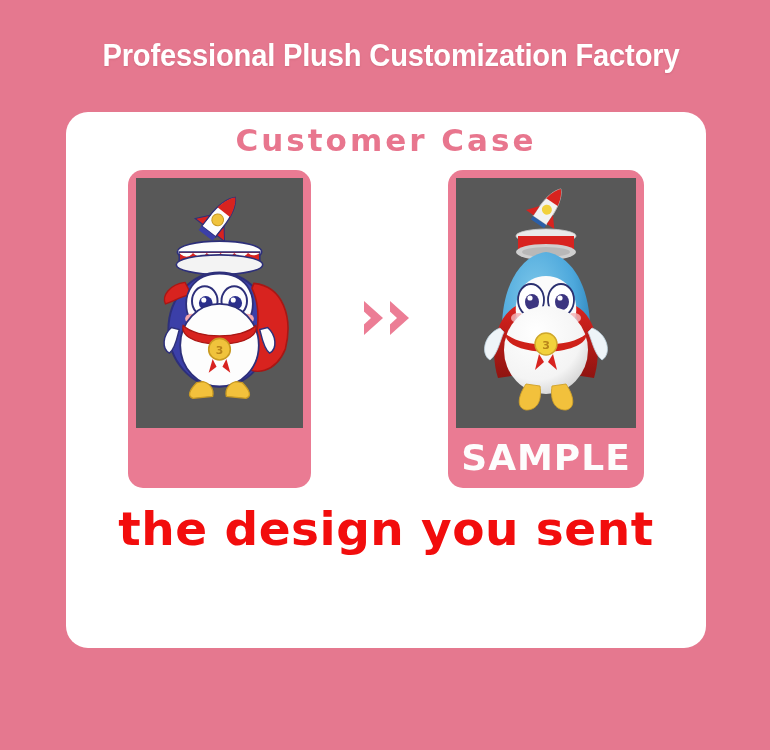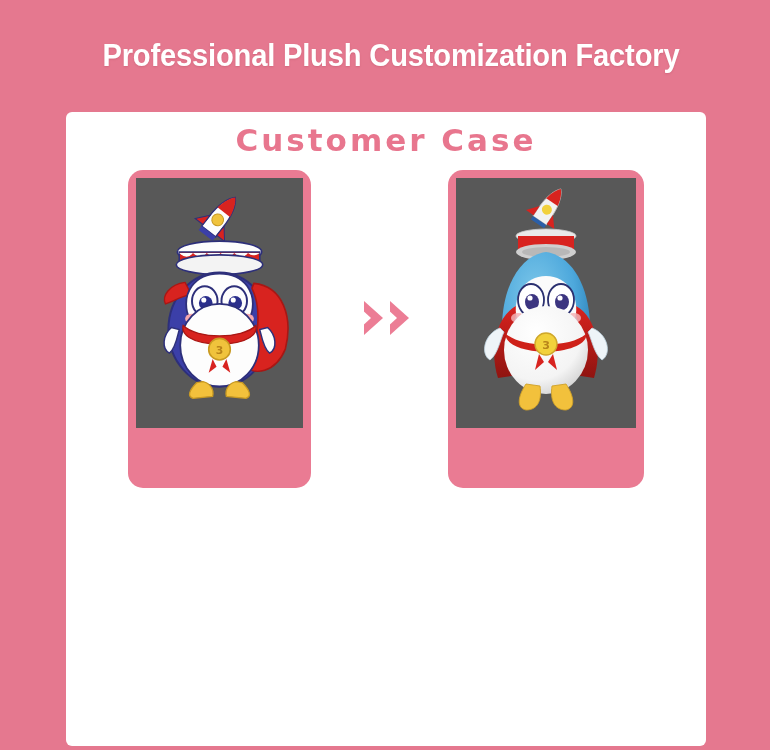--- a/index.html
+++ b/index.html
@@ -21,22 +21,22 @@
     font-size:31px; font-weight:bold;
     letter-spacing:-0.2px;
     transform:scaleX(0.94);
     white-space:nowrap;
     text-shadow:0 1px 2px rgba(160,60,80,0.25);
   }
 
   
   .panel{
     position:absolute; left:66px; top:112px;
-    width:640px; height:634px;
-    background:#ffffff; border-radius:6px;
+    width:640px; height:536px;
+    background:#ffffff; border-radius:22px;
   }
 
   .section-title{
     position:absolute; left:0; top:10px; width:640px;
     text-align:center;
     color:#e8768e;
     font-family:"DejaVu Sans","Liberation Sans",sans-serif;
     font-size:31px; font-weight:bold;
     letter-spacing:3px;
     white-space:nowrap;
@@ -248,20 +248,22 @@
           <path d="M83,176 L79,192 L88,184 Z" fill="#d8231f"></path>
           <path d="M97,176 L101,192 L92,184 Z" fill="#d8231f"></path>
 
           <path d="M44,150 C28,156 24,176 34,182 C42,176 44,162 48,154 Z" fill="#eef4f8" stroke="#bcd2de" stroke-width="0.8"></path>
           <path d="M136,150 C152,156 156,176 146,182 C138,176 136,162 132,154 Z" fill="#eef4f8" stroke="#bcd2de" stroke-width="0.8"></path>
 
           <path d="M70,206 C62,218 60,230 70,232 C82,232 86,222 84,208 Z" fill="#f2c13c" stroke="#cfa028" stroke-width="0.9"></path>
           <path d="M110,206 C118,218 120,230 110,232 C98,232 94,222 96,208 Z" fill="#f2c13c" stroke="#cfa028" stroke-width="0.9"></path>
         </svg>
       </div>
+      <div class="case-label">SAMPLE</div>
     </div>
 
   </div>
 
   <div class="tagline">
+    <span class="l2">the design you sent</span>
   </div>
 
 </div>
 
 </body></html>

